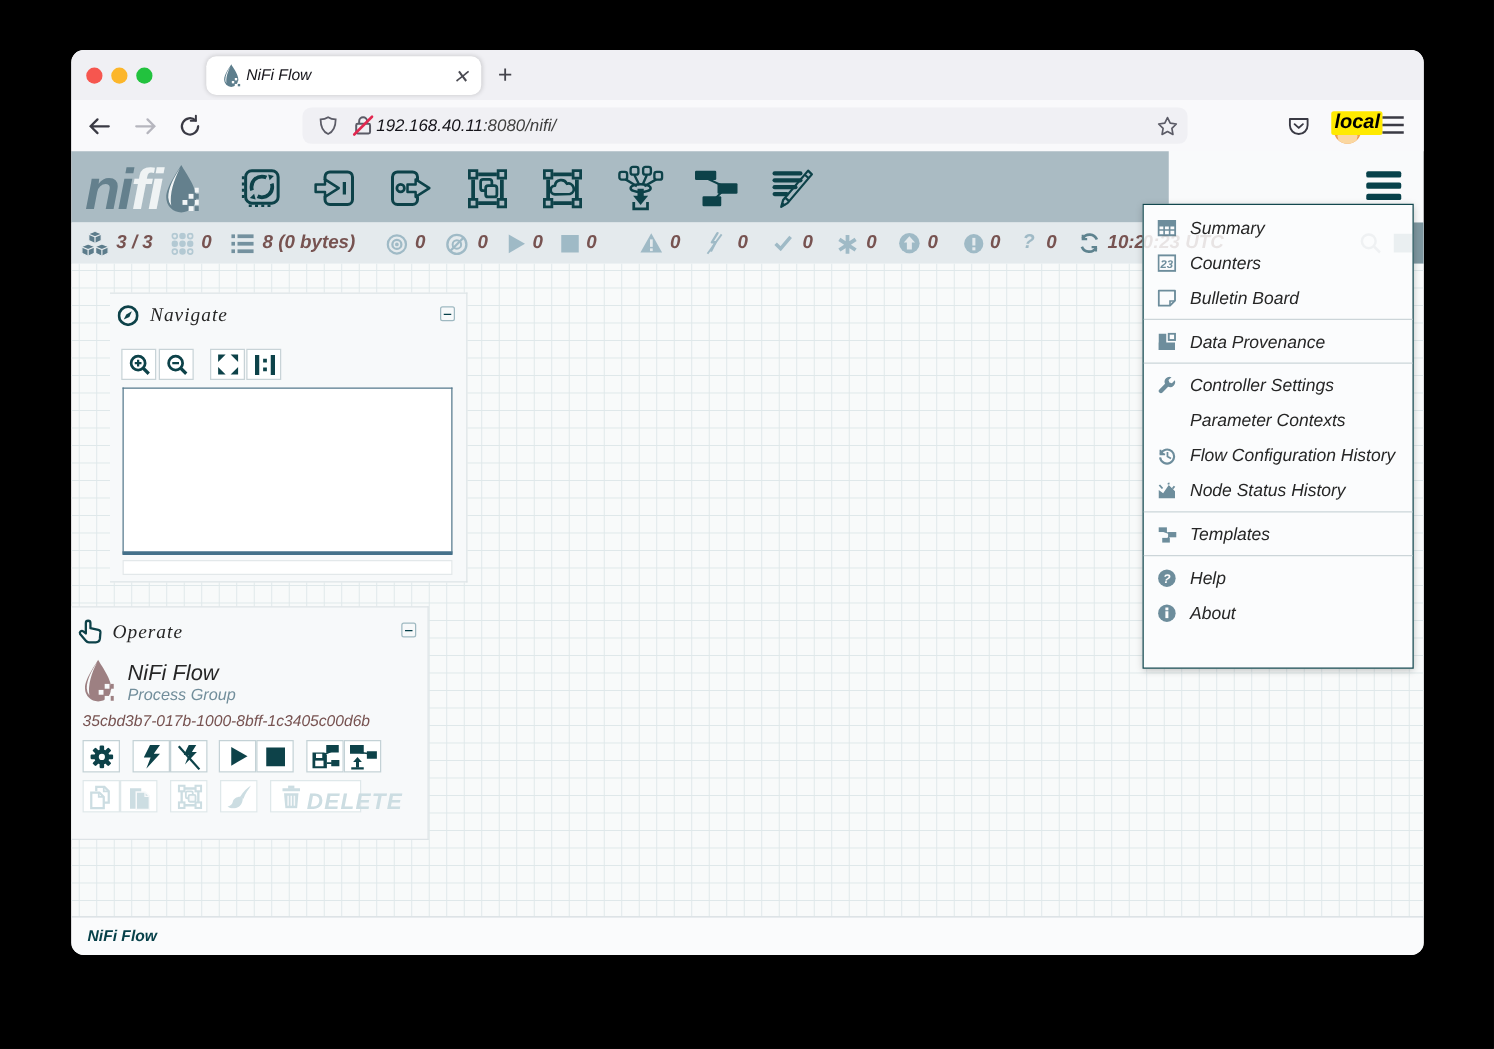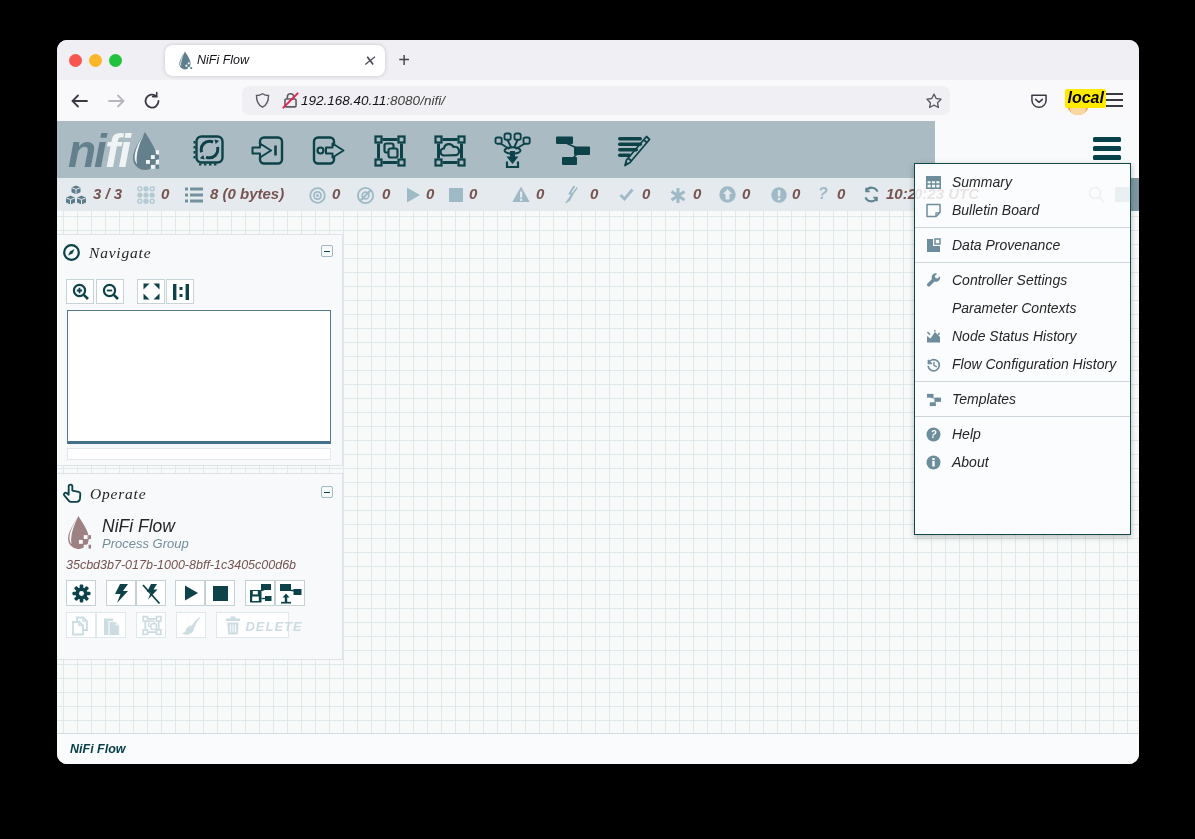--- a/index.html
+++ b/index.html
@@ -340,21 +340,21 @@
     <span class="num" style="left:829px;">10:20:23 UTC</span>
     <svg class="abs" style="left:1030px; top:7px;" width="19" height="19" viewBox="0 0 19 19" fill="none" stroke="#a9b5b9" stroke-width="2">
       <circle cx="8" cy="8" r="5.5"></circle>
           <path d="M12.2,12.2 L17,17"></path>
     </svg>
     <div class="abs" style="left:1052px; top:0px; width:30px; height:33px; background:#7e97a0;"></div>
   </div>
 
   <div id="canvas"></div>
 
-  <div class="panel" id="navigate" style="top:194px; height:232px;">
+  <div class="panel" id="navigate" style="top:194px; height:232px;margin-left:31px;">
     <svg class="abs" style="left:6px; top:9px;" width="17" height="17" viewBox="0 0 17 17">
       <circle cx="8.5" cy="8.5" r="7.3" fill="none" stroke="#0d4249" stroke-width="2.2"></circle>
       <path d="M11.5,5 L9.5,9.5 L5,11.5 L7,7.5 Z" fill="#0d4249"></path>
     </svg>
     <span class="hdr-txt abs" style="left:32px; top:9px;">Navigate</span>
     <div class="minbox" style="left:264px; top:10px;"></div>
     <div class="nbtn" style="left:9px;">
       <svg style="position:absolute;left:5px;top:3px;" width="18" height="18" viewBox="0 0 18 18" fill="none" stroke="#0d4249">
         <circle cx="7.5" cy="7.5" r="5.6" stroke-width="2.2"></circle>
             <path d="M11.8,11.8 L16,16" stroke-width="2.6"></path>
@@ -382,21 +382,21 @@
             <rect x="13.6" y="1" width="3.4" height="16"></rect>
         <rect x="7.5" y="4" width="3" height="3"></rect>
             <rect x="7.5" y="11" width="3" height="3"></rect>
       </svg>
     </div>
     <div class="abs" style="left:10px; top:75px; width:264px; height:134px; background:#fff;
       border:1px solid #54788c; border-bottom:3px solid #44708a;"></div>
     <div class="abs" style="left:10px; top:213px; width:264px; height:12px; background:#fff; border:1px solid #e3e8ea;"></div>
   </div>
 
-  <div class="panel" id="operate" style="top:433px; height:187px;">
+  <div class="panel" id="operate" style="top:445px; height:187px;">
     <svg class="abs" style="left:5px; top:9px;" width="20" height="21" viewBox="0 0 24 25" fill="none" stroke="#0d4249" stroke-width="2.2" stroke-linejoin="round" stroke-linecap="round">
       <path d="M8,10 L8,4 a2.2,2.2 0 0 1 4.4,0 L12.4,9 L20,10.5 a2.5,2.5 0 0 1 2,2.5 L21.5,19 a4,4 0 0 1 -4,3.5 L11,22.5 a4,4 0 0 1 -3,-1.5 L2.5,14.5 a2,2 0 0 1 3,-2.5 L8,14 Z"></path>
     </svg>
     <span class="hdr-txt abs" style="left:33px; top:11px;">Operate</span>
     <div class="minbox" style="left:264px; top:12px;"></div>
     <svg class="abs" style="left:9px; top:41px;" width="25" height="35" viewBox="0 0 28 40">
       <path d="M14,1 C12,5 2,18 2,27 a12,12 0 0 0 24,0 C26,18 16,5 14,1 Z" fill="#9d8082"></path>
       <path d="M13,3.5 C8,11 3.6,19 3.6,27 a11,11 0 0 0 2.4,6.5 C4.5,24 8,13 13,3.5 Z" fill="#f8fafb"></path>
       <g fill="#f8fafb">
             <rect x="14.5" y="28.5" width="4.4" height="4.4"></rect>
@@ -502,39 +502,46 @@
         <path d="M11.8,9.5 C8.5,9.2 5.8,11 5.2,13.6 C4.7,15.8 3.2,16.8 1,17.2 C3.5,19.3 8.3,19.2 10.8,16.8 C12.8,14.9 13.3,12 13.2,10.6 Z"></path>
       </svg>
     </div>
     <div class="obtn dis" style="left:159.4px; top:137.5px; width:73px;">
       <svg style="position:absolute;left:8px;top:2px;" width="16" height="20" viewBox="0 0 16 20" fill="#ccdde2">
         <path d="M1,3.5 h14 v2.5 h-14 Z"></path>
             <rect x="5.5" y="1.5" width="5" height="2.5"></rect>
         <path d="M2.2,7.5 h11.6 l-1.1,12 h-9.4 Z"></path>
         <path d="M5.5,9.5 v8 M8,9.5 v8 M10.5,9.5 v8" stroke="#f7f9fa" stroke-width="1.2" fill="none"></path>
       </svg>
-      <span style="position:absolute;left:28px;top:6px;font-size:13px;font-weight:bold;letter-spacing:1px;color:#ccdde2;">DELETE</span>
+      <span style="position:absolute;left:28px;top:6px;font-size:18px;font-weight:bold;letter-spacing:1px;color:#ccdde2;">DELETE</span>
     </div>
   </div>
 
   <div id="breadcrumb">
         <span>NiFi Flow</span>
       </div>
 
   <div id="menu">
     <div style="height:4px;"></div>
     <div class="mi">
           <span class="ic"><svg width="15" height="15" viewBox="0 0 15 15">
               <rect x="0.8" y="1.8" width="13.4" height="11.4" fill="none" stroke="#6d8d9c" stroke-width="1.6"></rect>
               <path d="M1,5.5 H14 M1,9 H14 M5.3,5 V13 M9.7,5 V13" stroke="#6d8d9c" stroke-width="1.3"></path>
               <rect x="1" y="2" width="13" height="3" fill="#6d8d9c"></rect>
             </svg></span>
           <span class="lbl">Summary</span>
         </div>
     <div class="mi">
+          <span class="ic"><svg width="15" height="15" viewBox="0 0 15 15">
+              <rect x="0.8" y="1.3" width="13.4" height="12.4" fill="none" stroke="#6d8d9c" stroke-width="1.5"></rect>
+              <text x="7.5" y="11" font-size="9" font-weight="bold" fill="#6d8d9c" text-anchor="middle" font-family="Liberation Sans">23</text>
+            </svg></span>
+          <span class="lbl">Counters</span>
+        </div>
+    <div class="mi">
           <span class="ic"><svg width="15" height="15" viewBox="0 0 15 15" fill="none" stroke="#6d8d9c" stroke-width="1.5">
               <path d="M1,1.5 H14 V9.5 L10,13.5 H1 Z" stroke-linejoin="round"></path>
               <path d="M10,13 V9.8 H13.5" stroke-width="1.3"></path>
             </svg></span>
           <span class="lbl">Bulletin Board</span>
         </div>
     <div class="msep"></div>
     <div class="mi">
           <span class="ic"><svg width="15" height="15" viewBox="0 0 15 15" fill="#6d8d9c">
               <rect x="1" y="1" width="6" height="13"></rect>
@@ -547,33 +554,33 @@
     <div class="mi">
           <span class="ic"><svg width="15" height="15" viewBox="0 0 15 15" fill="#6d8d9c">
               <path d="M13.8,3.2 a4,4 0 0 1 -5.3,5.2 L4,13 a1.7,1.7 0 0 1 -2.5,-2.5 L6,6 A4,4 0 0 1 11.2,0.7 L8.8,3 L9.5,5 L11.5,5.6 Z"></path>
             </svg></span>
           <span class="lbl">Controller Settings</span>
         </div>
     <div class="mi">
           <span class="lbl">Parameter Contexts</span>
         </div>
     <div class="mi">
-          <span class="ic"><svg width="15" height="15" viewBox="0 0 15 15" fill="#6d8d9c">
-              <path d="M1,13.5 V7 L4.5,9.5 L9,3 L14,8 V13.5 Z"></path>
-              <path d="M1.5,3 L4,5.8 M8.8,1.2 L9,2.6 M13.6,4 L12,6" stroke="#6d8d9c" stroke-width="1.5"></path>
-            </svg></span>
-          <span class="lbl">Node Status History</span>
-        </div>
-    <div class="mi">
           <span class="ic"><svg width="15" height="15" viewBox="0 0 16 16" fill="none" stroke="#6d8d9c">
               <path d="M2.5,3 V7 H6.5" stroke-width="1.5" fill="#6d8d9c"></path>
               <path d="M2.6,6.5 a6,6 0 1 1 -0.4,3" stroke-width="1.8"></path>
               <path d="M8.5,5 V8.8 L11.5,10.5" stroke-width="1.5"></path>
             </svg></span>
           <span class="lbl">Flow Configuration History</span>
+        </div>
+    <div class="mi">
+          <span class="ic"><svg width="15" height="15" viewBox="0 0 15 15" fill="#6d8d9c">
+              <path d="M1,13.5 V7 L4.5,9.5 L9,3 L14,8 V13.5 Z"></path>
+              <path d="M1.5,3 L4,5.8 M8.8,1.2 L9,2.6 M13.6,4 L12,6" stroke="#6d8d9c" stroke-width="1.5"></path>
+            </svg></span>
+          <span class="lbl">Node Status History</span>
         </div>
     <div class="msep"></div>
     <div class="mi">
           <span class="ic"><svg width="16" height="15" viewBox="0 0 17 16" fill="#6d8d9c">
               <path d="M4,5 L12,8 L8,12" stroke="#6d8d9c" stroke-width="1" fill="none"></path>
               <rect x="1" y="2" width="7" height="4"></rect>
               <rect x="9" y="6" width="7" height="4.5"></rect>
               <rect x="4" y="11" width="6.5" height="4"></rect>
             </svg></span>
           <span class="lbl">Templates</span>

